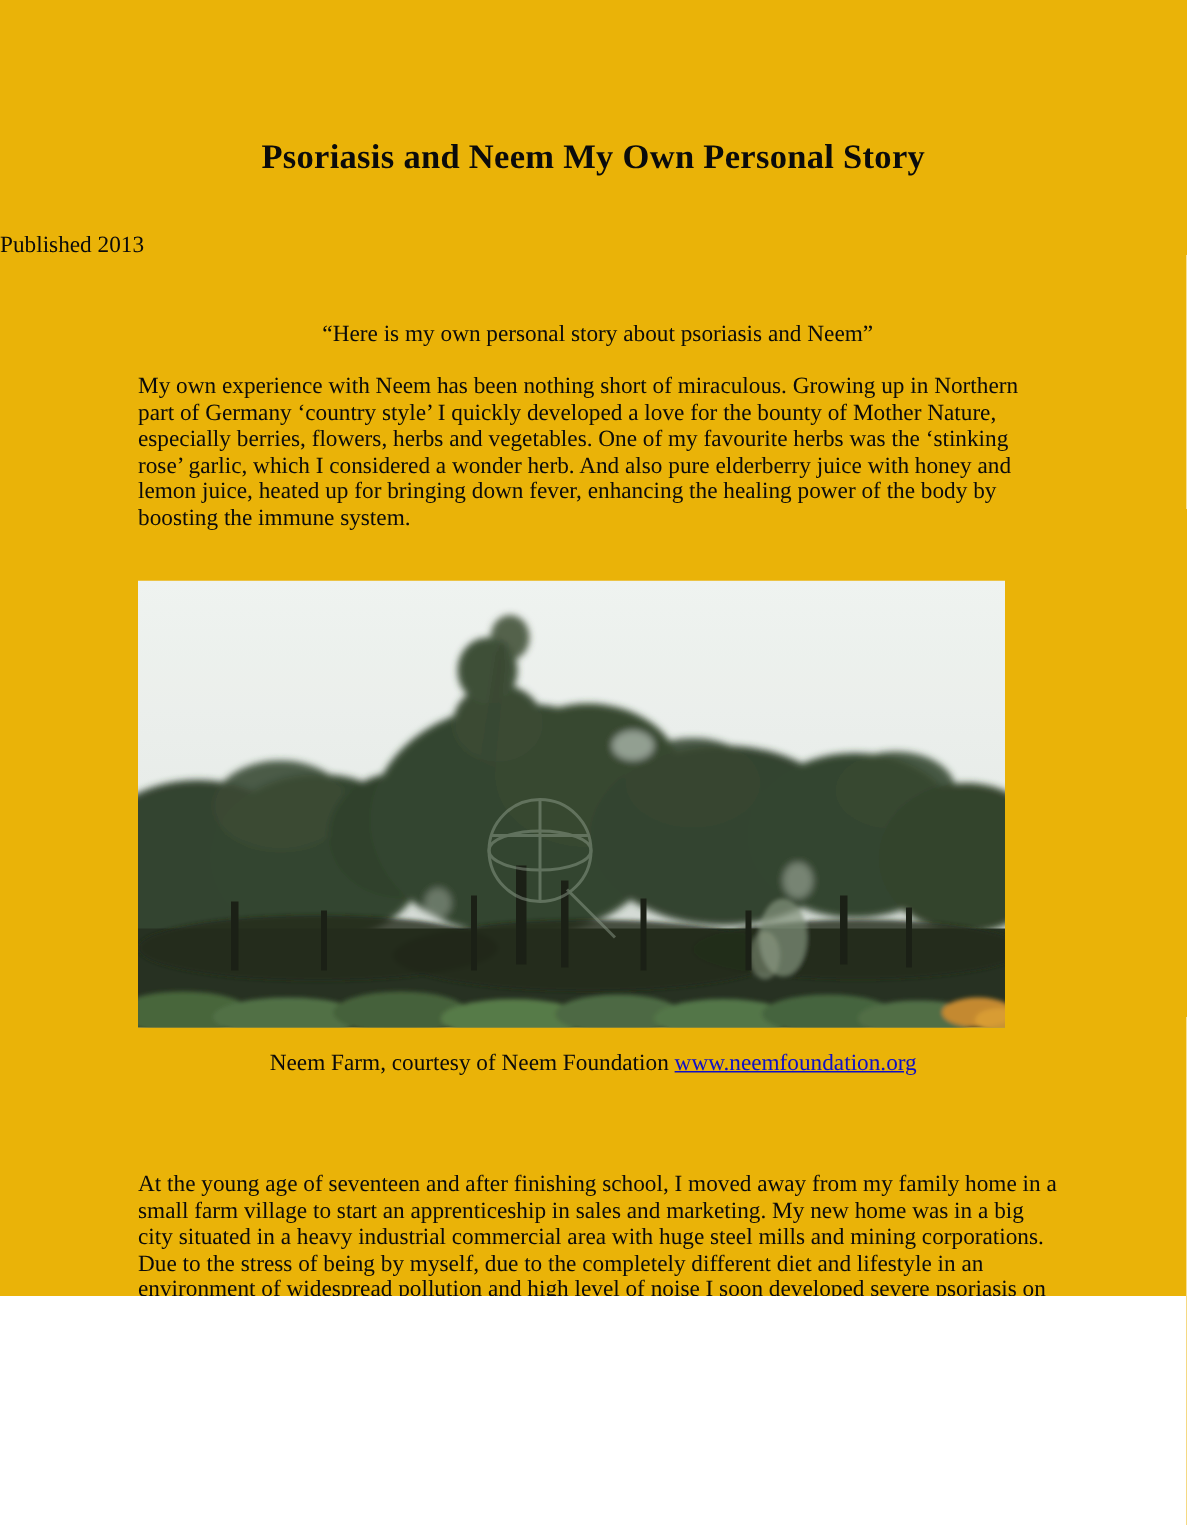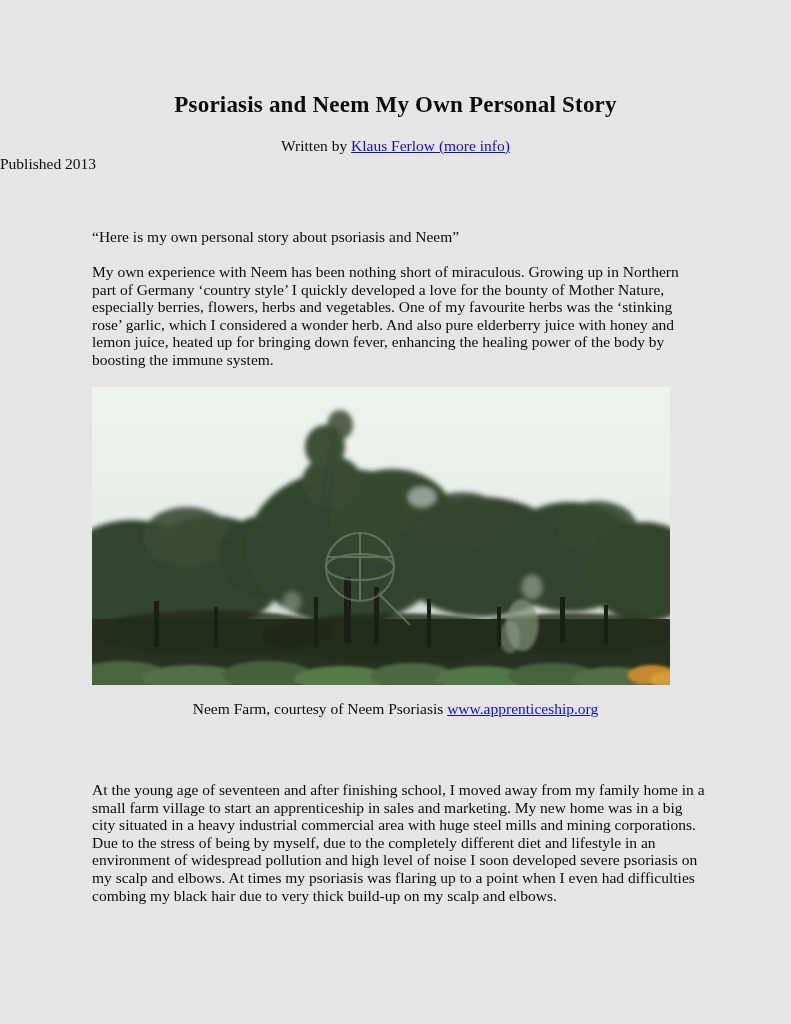--- a/index.html
+++ b/index.html
@@ -3,22 +3,22 @@
 <meta charset="utf-8">
 <style>
   html, body {
     margin: 0;
     padding: 0;
     background: #ffffff;
   }
   .page {
     position: relative;
     width: 791px;
-    height: 1024px;
-    background: #e5e5e5;
+    height: 864px;
+    background: #eab308;
     font-family: "Liberation Serif", "DejaVu Serif", serif;
     color: #0b0b0b;
     overflow: hidden;
     text-decoration: underline;
   }
   .doc-title {
     position: absolute;
     top: 92px;
     left: 0;
     width: 791px;
@@ -45,36 +45,37 @@
     font-size: 15.5px;
     line-height: 18px;
   }
   .doc-link {
     color: #0f0fc6;
     text-decoration: underline;
     cursor: pointer;
   }
   .quote {
     position: absolute;
-    top: 228px;
+    top: 214px;
     left: 92px;
     width: 613px;
     font-size: 15.5px;
     line-height: 17.6px;
+    text-align: center;
   }
   .para {
     position: absolute;
     left: 92px;
     width: 613px;
     margin: 0;
     font-size: 15.5px;
     line-height: 17.6px;
     text-align: left;
   }
-  .para-1 { top: 263px; }
+  .para-1 { top: 249px; }
   .para-2 { top: 781px; }
   .para-3 { top: 886px; }
   .photo-figure {
     position: absolute;
     top: 387px;
     left: 92px;
     width: 578px;
     height: 298px;
     margin: 0;
     padding: 0;
@@ -94,23 +95,20 @@
     line-height: 18px;
   }
 </style>
 </head>
 <body>
 
 <div class="page">
 
   <h1 class="doc-title">Psoriasis and Neem My Own Personal Story</h1>
 
-  <div class="byline">
-    <span>Written by </span><a class="doc-link">Klaus Ferlow (more info)</a>
-  </div>
 
   <div class="published">Published 2013</div>
 
   <div class="quote">“Here is my own personal story about psoriasis and Neem”</div>
 
   <p class="para para-1">My own experience with Neem has been nothing short of miraculous. Growing up in Northern part of Germany ‘country style’ I quickly developed a love for the bounty of Mother Nature, especially berries, flowers, herbs and vegetables. One of my favourite herbs was the ‘stinking rose’ garlic, which I considered a wonder herb. And also pure elderberry juice with honey and lemon juice, heated up for bringing down fever, enhancing the healing power of the body by boosting the immune system.</p>
 
   <figure class="photo-figure">
     <svg viewBox="0 0 578 298" preserveAspectRatio="none">
       <defs>
@@ -197,19 +195,19 @@
         <line x1="268" y1="146" x2="268" y2="214"></line>
         <line x1="236" y1="170" x2="300" y2="170"></line>
         <line x1="286" y1="206" x2="318" y2="238"></line>
       </g>
 
       <rect x="0" y="0" width="578" height="298" fill="#eef2ec" opacity="0.05"></rect>
     </svg>
   </figure>
 
   <div class="caption">
-    <span>Neem Farm, courtesy of Neem Psoriasis </span><a class="doc-link">www.apprenticeship.org</a>
+    <span>Neem Farm, courtesy of Neem Foundation </span><a class="doc-link">www.neemfoundation.org</a>
   </div>
 
   <p class="para para-2">At the young age of seventeen and after finishing school, I moved away from my family home in a small farm village to start an apprenticeship in sales and marketing. My new home was in a big city situated in a heavy industrial commercial area with huge steel mills and mining corporations. Due to the stress of being by myself, due to the completely different diet and lifestyle in an environment of widespread pollution and high level of noise I soon developed severe psoriasis on my scalp and elbows. At times my psoriasis was flaring up to a point when I even had difficulties combing my black hair due to very thick build-up on my scalp and elbows.</p>
 
 
 </div>
 
 </body></html>

